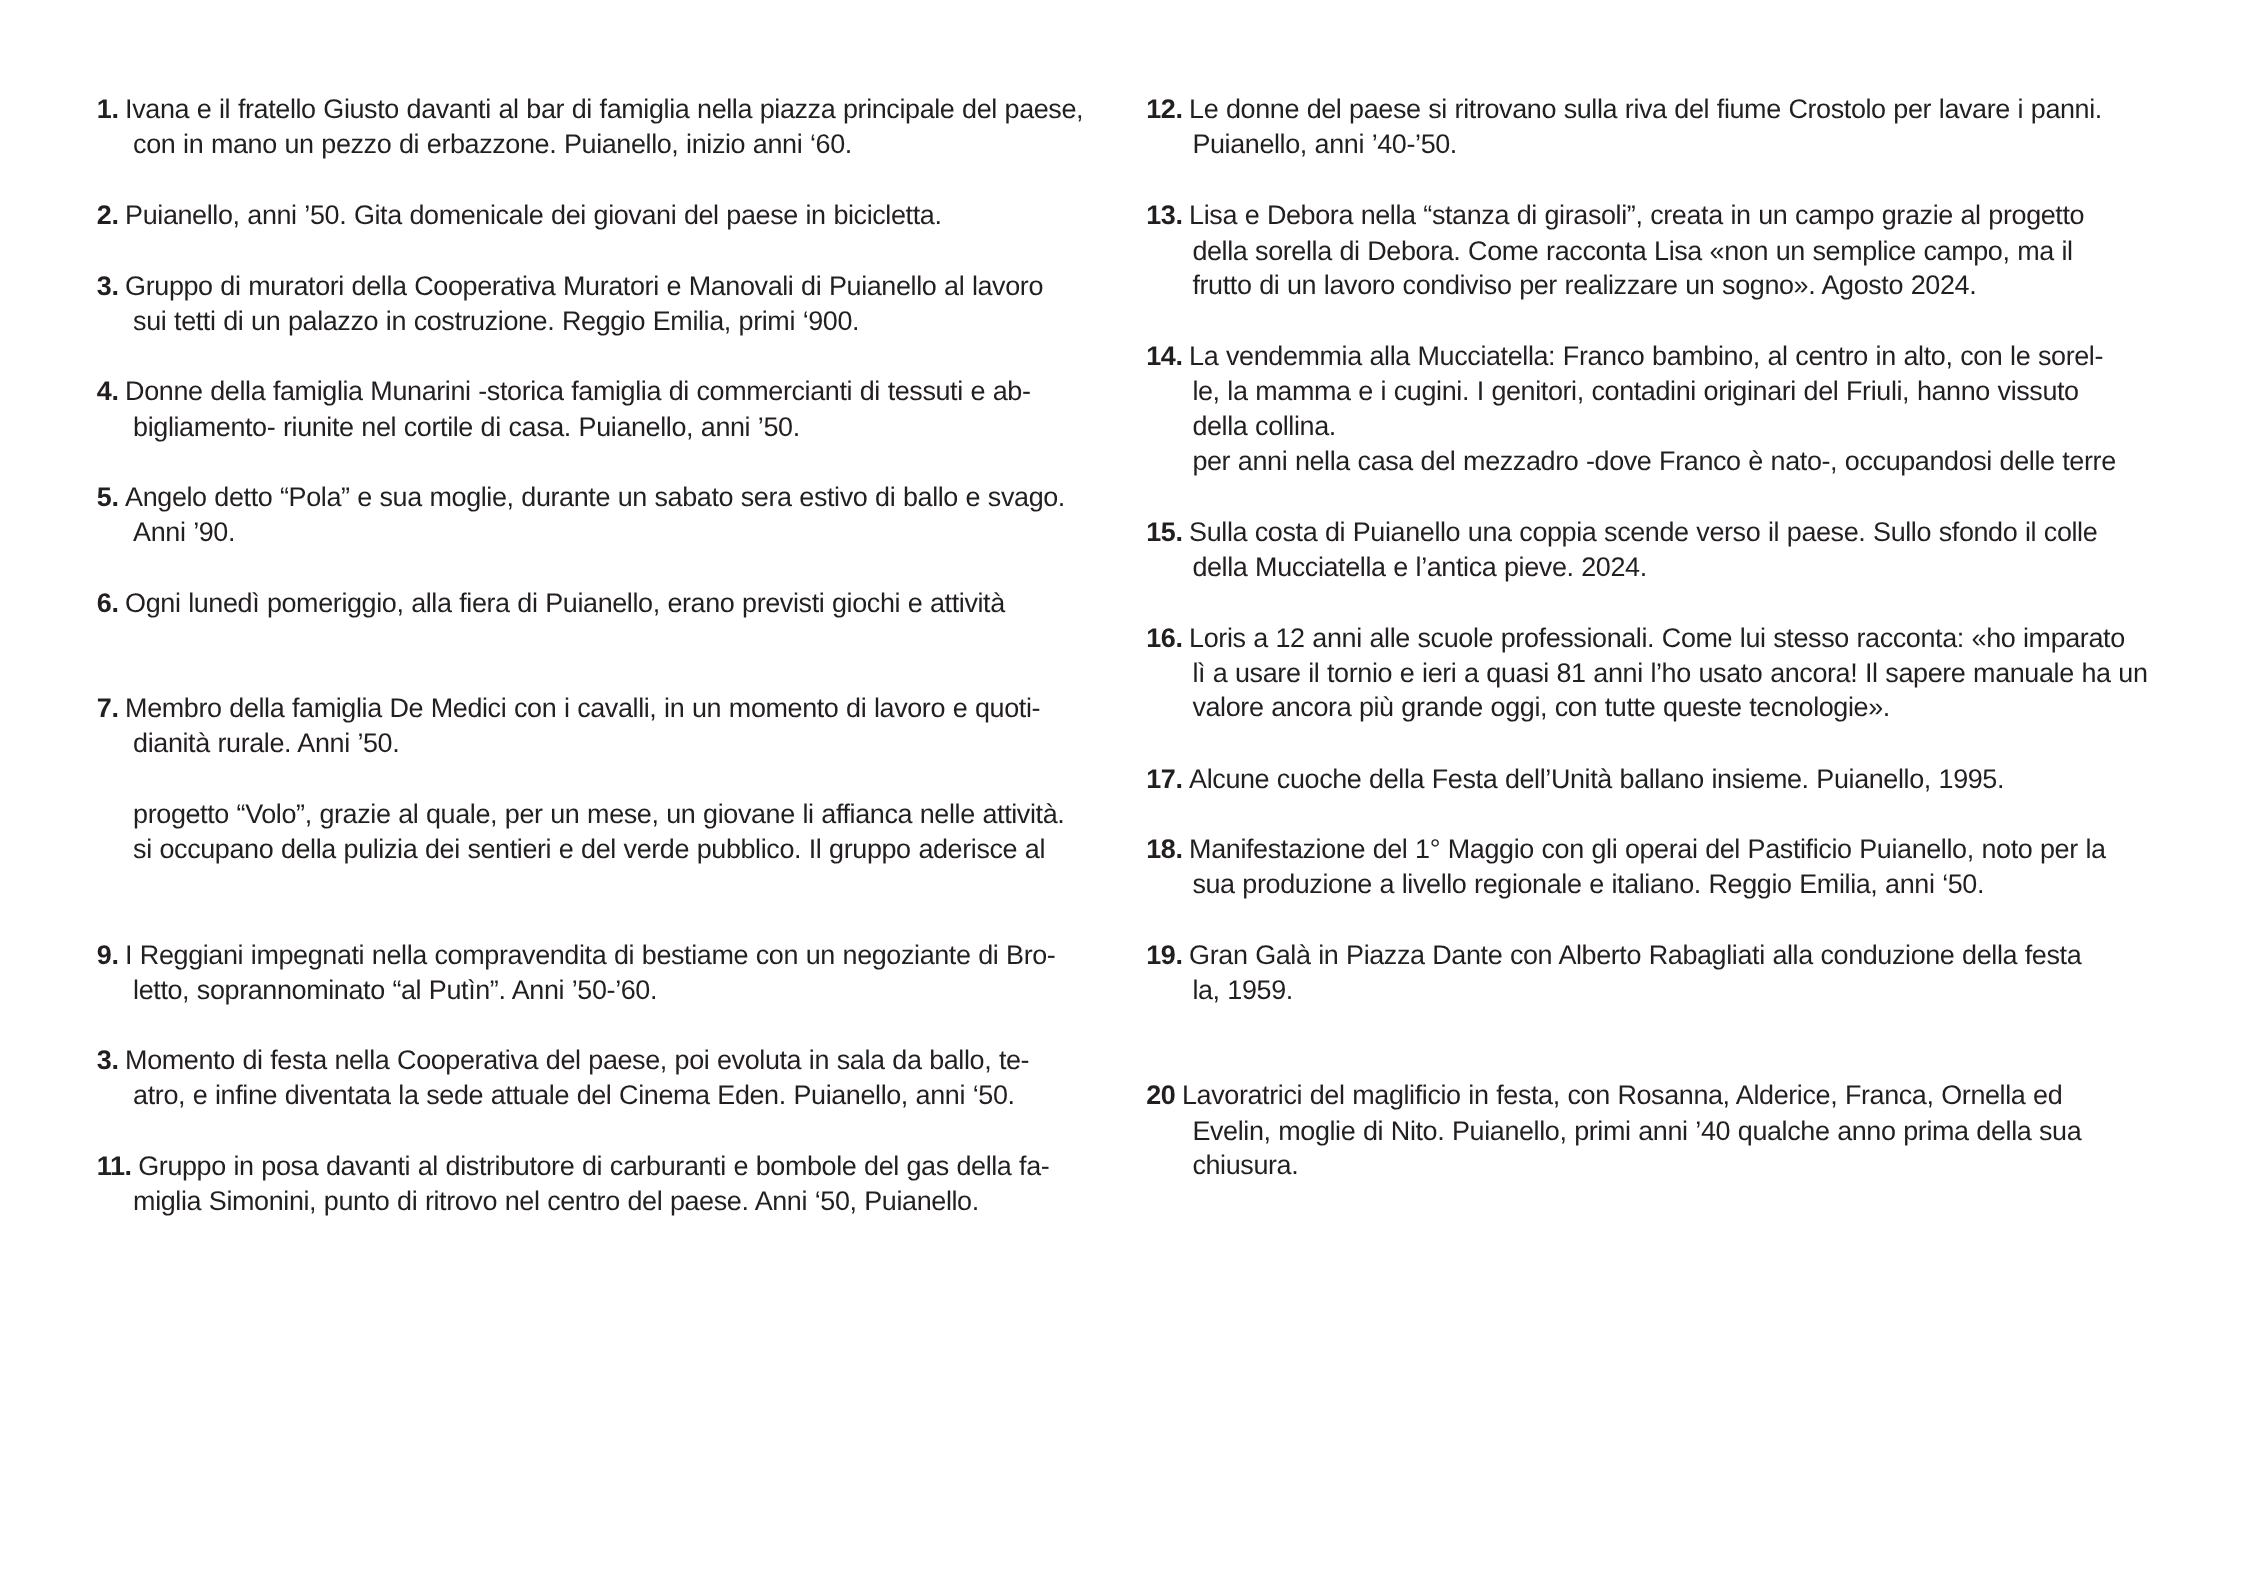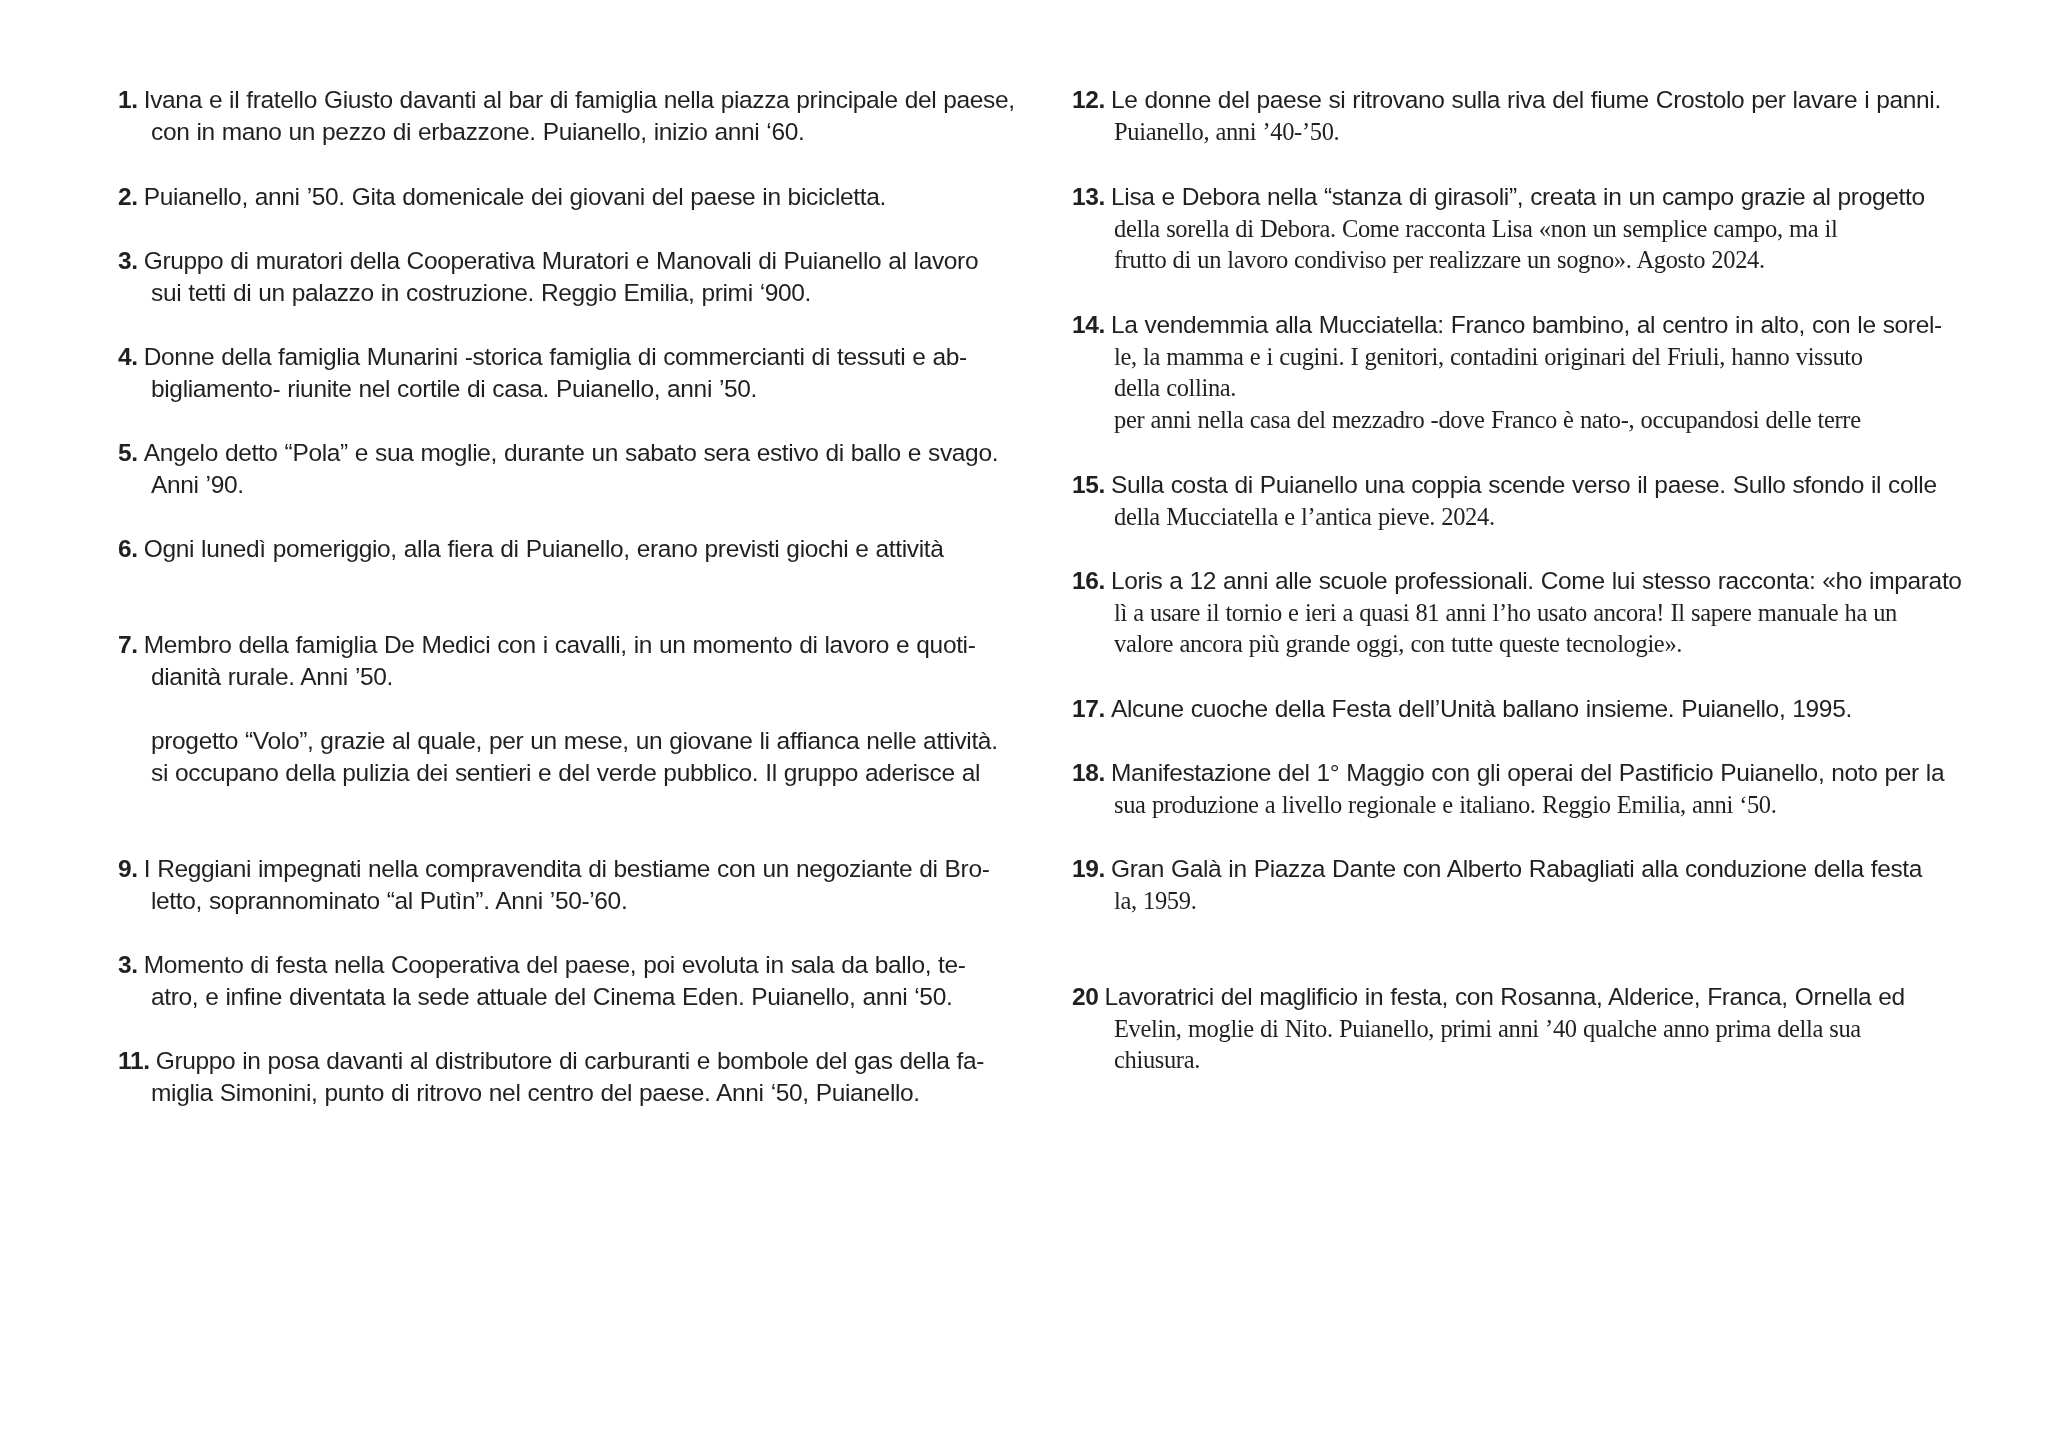--- a/index.html
+++ b/index.html
@@ -3,25 +3,25 @@
 <meta charset="utf-8">
 <style>
   html, body { margin: 0; padding: 0; background: #ffffff; }
   body { width: 2048px; height: 1448px; position: relative; overflow: hidden;
          font-family: "Liberation Sans", sans-serif; color: #231f20; }
   .col { position: absolute; top: 84px; }
   .col-left { left: 88px; width: 928px; }
   .col-right { left: 1042px; width: 928px; }
   .entry { position: absolute; left: 0; width: 100%; font-size: 24.5px; line-height: 31.5px;
            letter-spacing: -0.35px; word-spacing: 0.5px; text-align: justify; text-align-last: left;
-           padding-left: 0; margin-left: 30px; }
+           padding-left: 0; }
   .entry .num { font-weight: bold; margin-right: 6px; }
   .entry .line { display: block; white-space: nowrap; }
   .entry .line.cont { padding-left: 33px; }
-  .col-right .entry .line.cont { padding-left: 42px; font-family: Liberation Serif, serif; }
+  .col-right .entry .line.cont { padding-left: 42px; }
   .footer { position: absolute; left: 0; top: 1170px; width: 2048px; height: 200px; }
 </style>
 </head>
 <body>
 
 <div class="col col-left">
   <div class="entry" style="top:0px">
     <span class="line"><span class="num">1.</span><span>Ivana e il fratello Giusto davanti al bar di famiglia nella piazza principale del paese,</span></span>
     <span class="line cont">con in mano un pezzo di erbazzone. Puianello, inizio anni ‘60.</span>
   </div>

